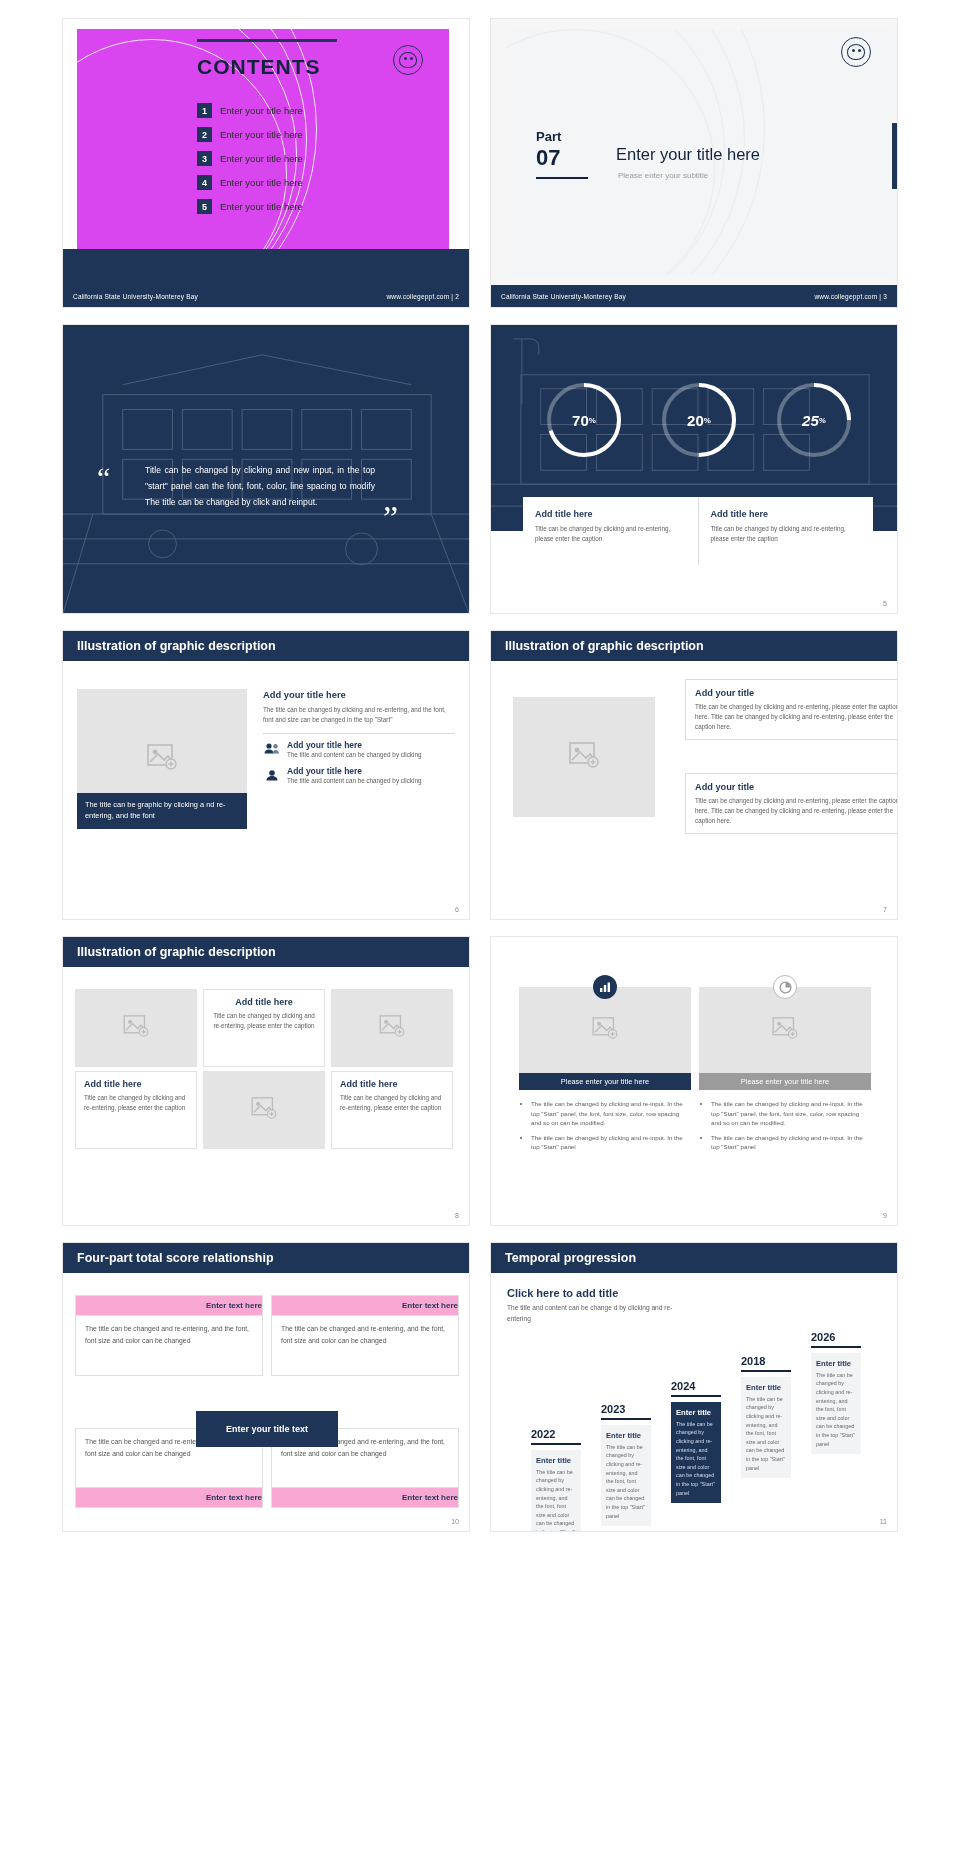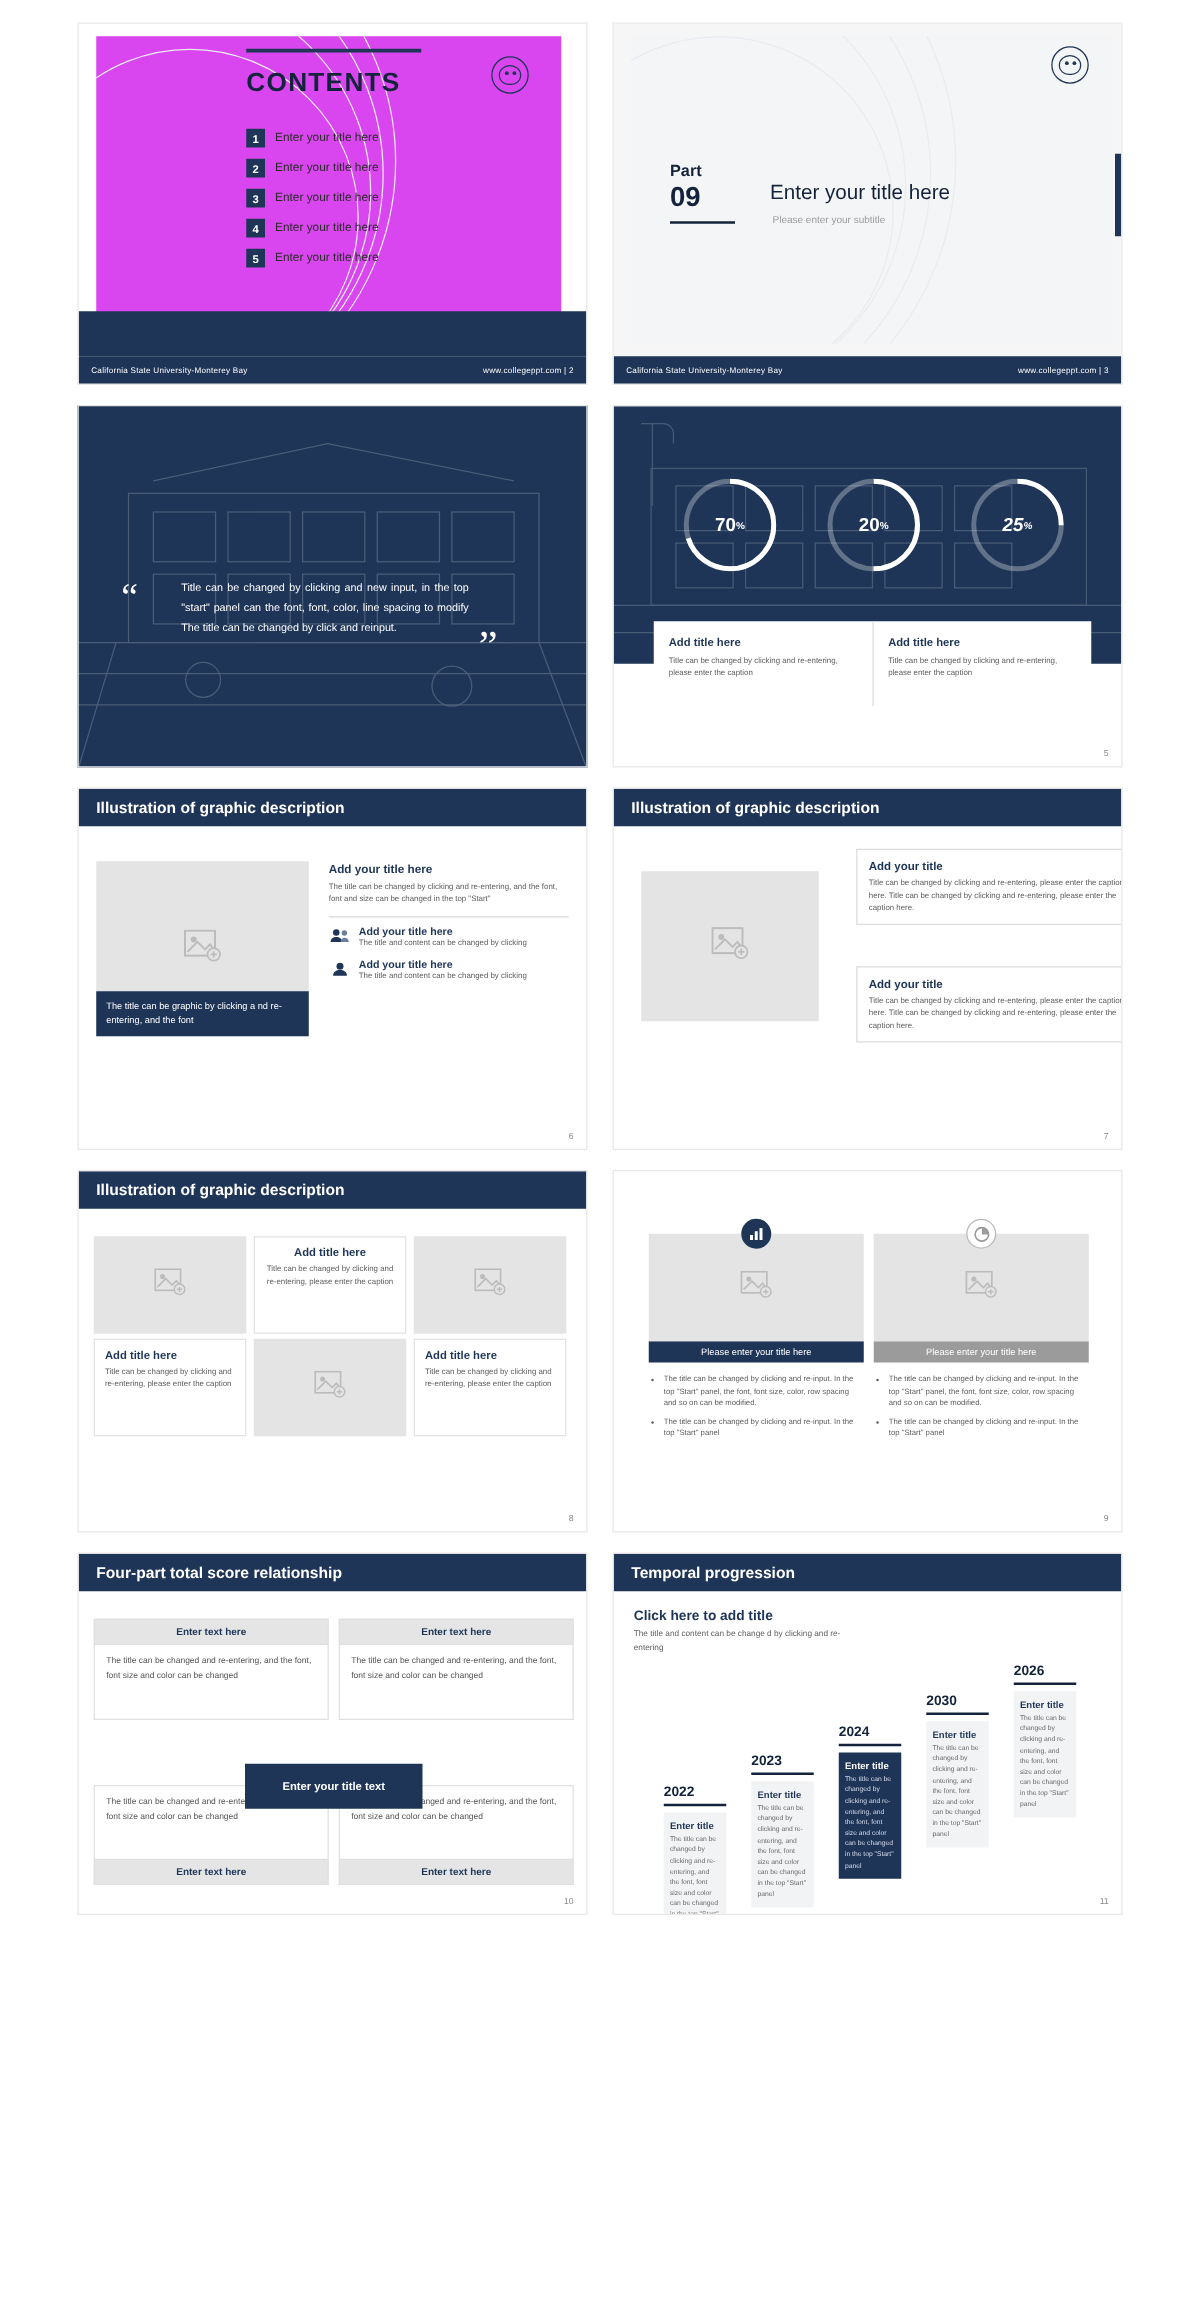--- a/index.html
+++ b/index.html
@@ -130,21 +130,21 @@
   
   .s9-col { position:absolute; top:50px; width:172px; }
   .s9-img { height:86px; }
   .s9-band { height:17px; display:flex; align-items:center; justify-content:center; color:#fff; font-size:7.4px; }
   .s9-badge { position:absolute; top:-12px; left:50%; transform:translateX(-50%); width:24px; height:24px; border-radius:50%;
      display:flex; align-items:center; justify-content:center; color:#fff; font-size:10px; }
   .s9-bullets { margin-top:9px; }
   .s9-bullets li { font-size:6.2px; line-height:1.55; color:#5d5d5d; margin-bottom:5px; }
 
   
-  .s10-head { background:#e5e5e5; border:1px solid #e0e0e0; font-size:8px; font-weight:bold; text-align:center; padding:5px 0; color:#1e3557; }
+  .s10-head { background:#f9a8d4; border:1px solid #e0e0e0; font-size:8px; font-weight:bold; text-align:right; padding:5px 0; color:#1e3557; }
   .s10-body { border:1px solid #e0e0e0; border-top:none; font-size:6.8px; line-height:1.7; color:#555; padding:7px 9px; }
   .s10-center { position:absolute; left:133px; top:168px; width:142px; height:36px; background:#1e3557; color:#fff;
      display:flex; align-items:center; justify-content:center; font-size:9px; font-weight:bold; }
 
   
   .s11-h { position:absolute; left:16px; top:44px; font-size:11px; font-weight:bold; color:#1e3557; }
   .s11-sub { position:absolute; left:16px; top:60px; width:170px; font-size:6.6px; line-height:1.6; color:#5d5d5d; }
   .s11-step { position:absolute; width:50px; }
   .s11-year { font-size:11px; font-weight:bold; color:#14233c; margin-bottom:3px; }
   .s11-rule { height:1.6px; background:#14233c; margin-bottom:5px; }
@@ -219,21 +219,21 @@
       </div>
     </div>
     <div class="logo" style="right:26px; top:18px;">
       <div class="ring"></div>
         <div class="inner"></div>
         <div class="dot"></div>
         <div class="dot2"></div>
     </div>
     <div class="s3-right-bar"></div>
     <div class="s3-part">Part</div>
-    <div class="s3-01">09</div>
+    <div class="s3-01">07</div>
     <div class="s3-rule"></div>
     <div class="s3-title">Enter your title here</div>
     <div class="s3-sub">Please enter your subtitle</div>
     <div class="footer-bar">
       <span>California State University-Monterey Bay</span>
       <span>www.collegeppt.com |  3</span>
     </div>
   </div>
 
   <div class="slide s4">
@@ -571,21 +571,21 @@
     <div class="s11-step" style="left:180px; top:137px;">
       <div class="s11-year">2024</div>
       <div class="s11-rule"></div>
       <div class="s11-card dark">
         <div class="t">Enter title</div>
         <div class="d">The title can be changed by clicking and re-entering, and the font, font size and color can be changed in the top "Start" panel</div>
       </div>
     </div>
 
     <div class="s11-step" style="left:250px; top:112px;">
-      <div class="s11-year">2030</div>
+      <div class="s11-year">2018</div>
       <div class="s11-rule"></div>
       <div class="s11-card">
         <div class="t">Enter title</div>
         <div class="d">The title can be changed by clicking and re-entering, and the font, font size and color can be changed in the top "Start" panel</div>
       </div>
     </div>
 
     <div class="s11-step" style="left:320px; top:88px;">
       <div class="s11-year">2026</div>
       <div class="s11-rule"></div>

